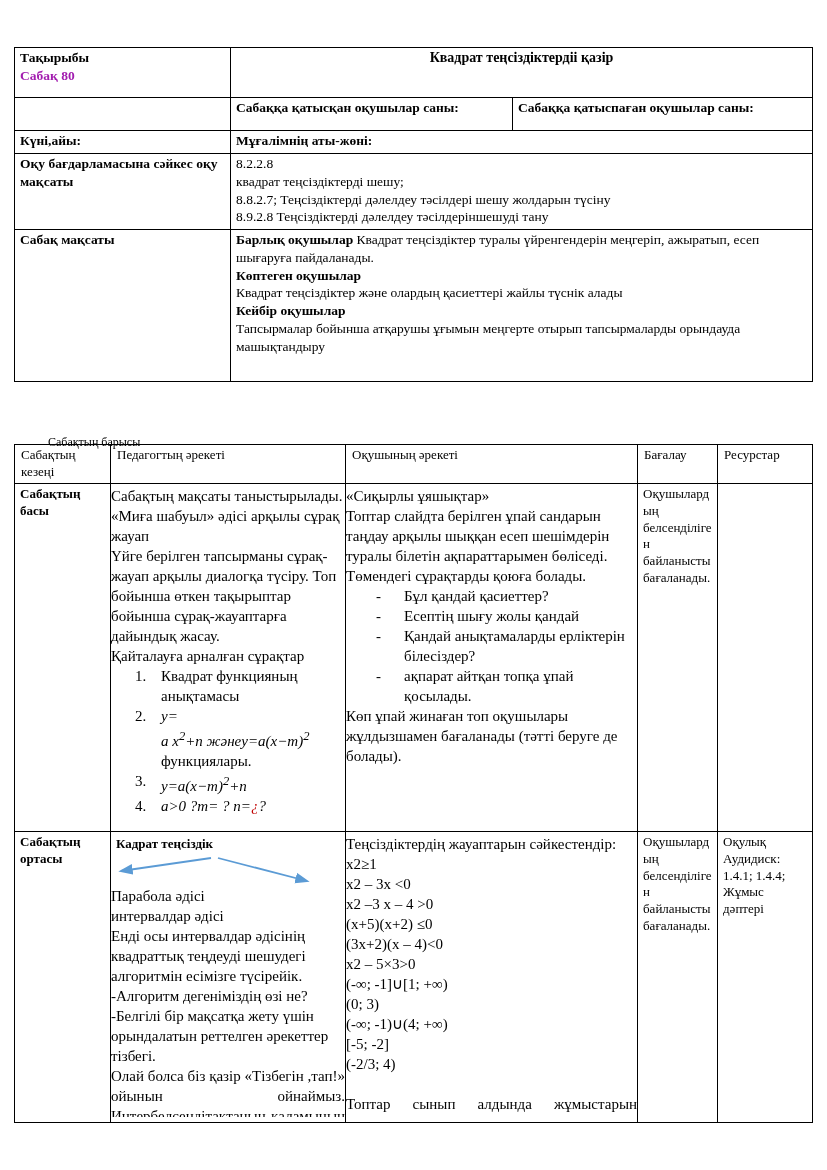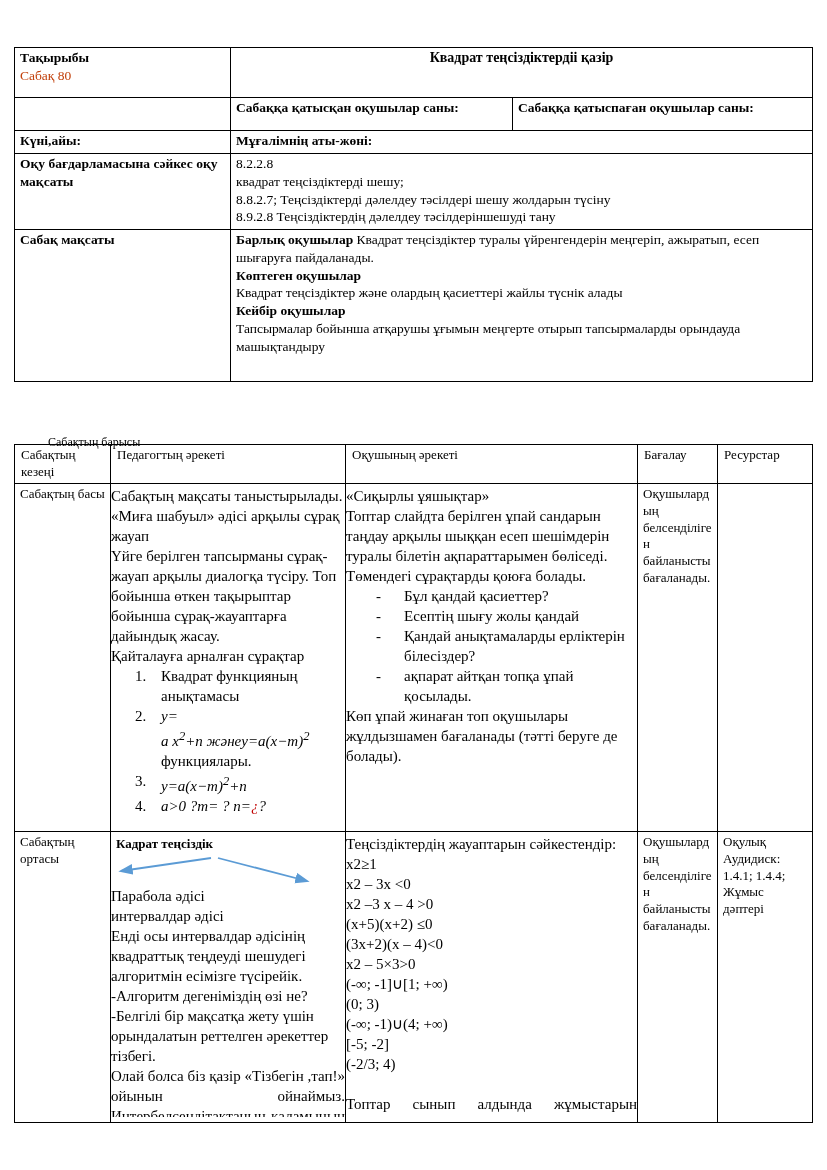--- a/index.html
+++ b/index.html
@@ -6,29 +6,29 @@
   body { width:827px; height:1170px; font-family:"Liberation Serif", serif; color:#000; }
   .page { position:relative; width:827px; height:1170px; background:#fff; overflow:hidden; }
 
   table { border-collapse:collapse; position:absolute; table-layout:fixed; }
   td { border:1.5px solid #000; vertical-align:top; padding:1px 5px; overflow:hidden; }
 
   
   .t1 { left:14px; top:47px; width:798px; font-size:13.5px; line-height:1.32; }
   .t1 .b { font-weight:bold; }
   .t1 .titlecell { text-align:center; font-weight:bold; font-size:14px; }
-  .red { color:#c2410c; font-weight:normal; }
+  .red { color:#a21caf; font-weight:bold; }
 
   
   .caption { position:absolute; left:48px; top:435px; font-size:12px; }
 
   
   .t2 { left:14px; top:444px; width:798px; font-size:13px; line-height:1.3; }
   .t2 .th { font-weight:normal; padding:2px 6px; }
-  .t2 .stage { font-weight:normal; padding:2px 5px; }
+  .t2 .stage { font-weight:bold; padding:2px 5px; }
   .bigcell { font-size:15px; line-height:20px; padding:2px 0; }
   .clipA { height:340px; overflow:hidden; }
   .clipB { height:283px; overflow:hidden; }
   .pre { white-space:pre-line; }
   .bold { font-weight:normal; }
 
   .olist { margin-top:0; }
   .olirow { display:flex; padding-left:24px; }
   .olinum { width:26px; flex:none; }
   .blirow { display:flex; padding-left:30px; }
@@ -71,21 +71,21 @@
     <tr style="height:23px">
       <td class="b">Күні,айы:</td>
       <td colspan="2" class="b">Мұғалімнің аты-жөні:</td>
     </tr>
     <tr style="height:76px">
       <td class="b">Оқу бағдарламасына сәйкес оқу мақсаты</td>
       <td colspan="2">
         <div>8.2.2.8</div>
         <div>квадрат теңсіздіктерді шешу;</div>
         <div>8.8.2.7;  Теңсіздіктерді дәлелдеу тәсілдері шешу  жолдарын түсіну</div>
-        <div>8.9.2.8  Теңсіздіктердің дәлелдеу тәсілдеріншешуді тану</div>
+        <div>8.9.2.8  Теңсіздіктерді дәлелдеу тәсілдеріншешуді тану</div>
       </td>
     </tr>
     <tr style="height:152px">
       <td class="b">Сабақ мақсаты</td>
       <td colspan="2">
         <div><span class="b">Барлық оқушылар</span><span> Квадрат теңсіздіктер туралы үйренгендерін меңгеріп, ажыратып, есеп шығаруға  пайдаланады.</span></div>
         <div class="b">Көптеген оқушылар</div>
         <div>Квадрат  теңсіздіктер  және  олардың  қасиеттері   жайлы түснік алады</div>
         <div class="b">Кейбір оқушылар</div>
         <div>Тапсырмалар бойынша атқарушы ұғымын меңгерте отырып  тапсырмаларды орындауда машықтандыру</div>

